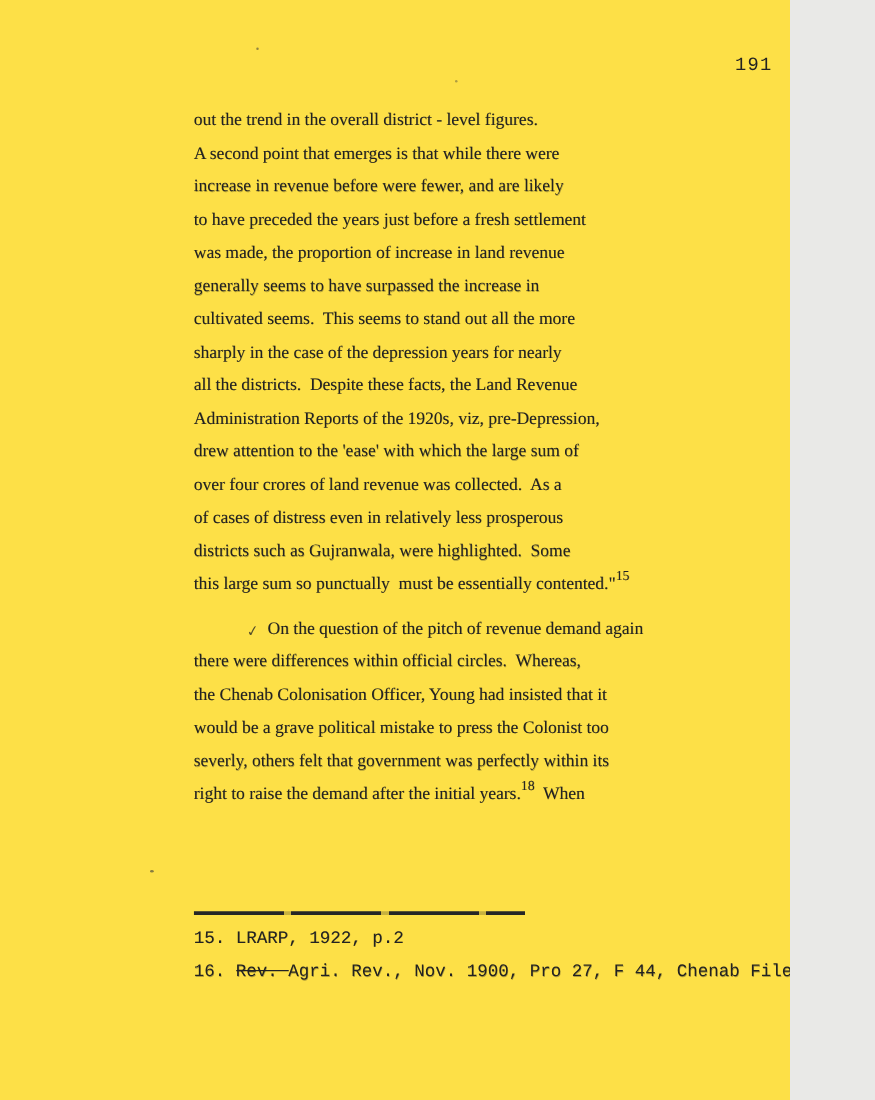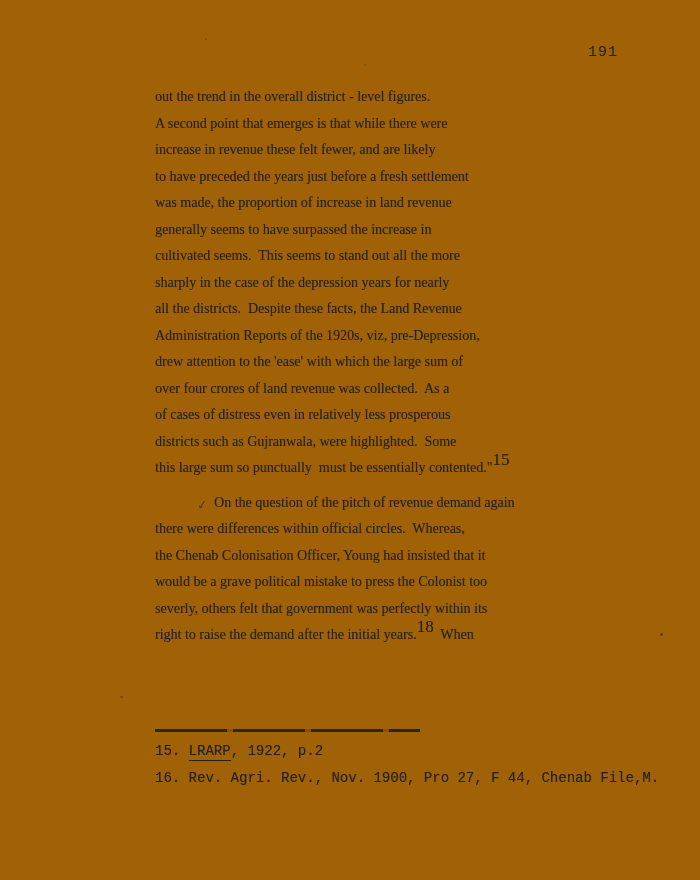--- a/index.html
+++ b/index.html
@@ -3,22 +3,22 @@
 <meta charset="utf-8">
 <style>
   html, body { margin: 0; padding: 0; }
   body {
     width: 700px; height: 880px;
     background: #e9e9e7;
     font-family: "Liberation Mono", "DejaVu Sans Mono", monospace;
   }
   .page {
     position: relative;
-    width: 700px; height: 880px;
-    background: #a16207;
+    width: 632px; height: 880px;
+    background: #fde047;
     overflow: hidden;
     color: #222222;
   }
   .page-number {
     position: absolute;
     top: 44px; left: 588px;
     font-size: 15px;
     letter-spacing: 1px;
   }
   .content {
@@ -37,40 +37,40 @@
   .indent-first { padding-left: 42px; }
   .checkmark {
     display: inline-block;
     font-size: 12px;
     transform: rotate(-8deg) translateY(2px);
     opacity: 0.75;
     margin-right: 7px;
     text-shadow: none;
   }
   sup.fn-ref {
-    font-size: 17px;
+    font-size: 11px;
     vertical-align: 7px;
     line-height: 0;
   }
   .footnote-separator {
     position: absolute;
     left: 155px; top: 729px;
     width: 265px; height: 2.5px;
     background: repeating-linear-gradient(90deg,
       #262626 0px, #262626 72px,
       rgba(38,38,38,0.25) 72px, rgba(38,38,38,0.25) 78px);
   }
   .footnotes {
     position: absolute;
     left: 155px; top: 738px;
     width: 520px;
   }
   .footnote .u {
     border-bottom: 1.5px solid #222222;
-    padding-bottom: 1px;
+    padding-bottom: 17px;
   }
   .speck {
     position: absolute;
     background: #3a3a3a;
     border-radius: 50%;
   }
   .speck1 { left: 205px; top: 38px;  width: 2px; height: 2px; opacity: .55; }
   .speck2 { left: 660px; top: 633px; width: 3px; height: 3px; opacity: .8; }
   .speck3 { left: 120px; top: 696px; width: 3px; height: 2px; opacity: .6; }
   .speck4 { left: 364px; top: 64px;  width: 2px; height: 2px; opacity: .4; }
@@ -85,21 +85,21 @@
   <div class="speck speck1"></div>
   <div class="speck speck2"></div>
   <div class="speck speck3"></div>
   <div class="speck speck4"></div>
 
   <div class="content">
 
     <div class="para1">
       <div class="line">out the trend in the overall district - level figures.</div>
       <div class="line">A second point that emerges is that while there were</div>
-      <div class="line">increase in revenue these felt fewer, and are likely</div>
+      <div class="line">increase in revenue before were fewer, and are likely</div>
       <div class="line">to have preceded the years just before a fresh settlement</div>
       <div class="line">was made, the proportion of increase in land revenue</div>
       <div class="line">generally seems to have surpassed the increase in</div>
       <div class="line">cultivated seems.  This seems to stand out all the more</div>
       <div class="line">sharply in the case of the depression years for nearly</div>
       <div class="line">all the districts.  Despite these facts, the Land Revenue</div>
       <div class="line">Administration Reports of the 1920s, viz, pre-Depression,</div>
       <div class="line">drew attention to the 'ease' with which the large sum of</div>
       <div class="line">over four crores of land revenue was collected.  As a</div>
       <div class="line">of cases of distress even in relatively less prosperous</div>

